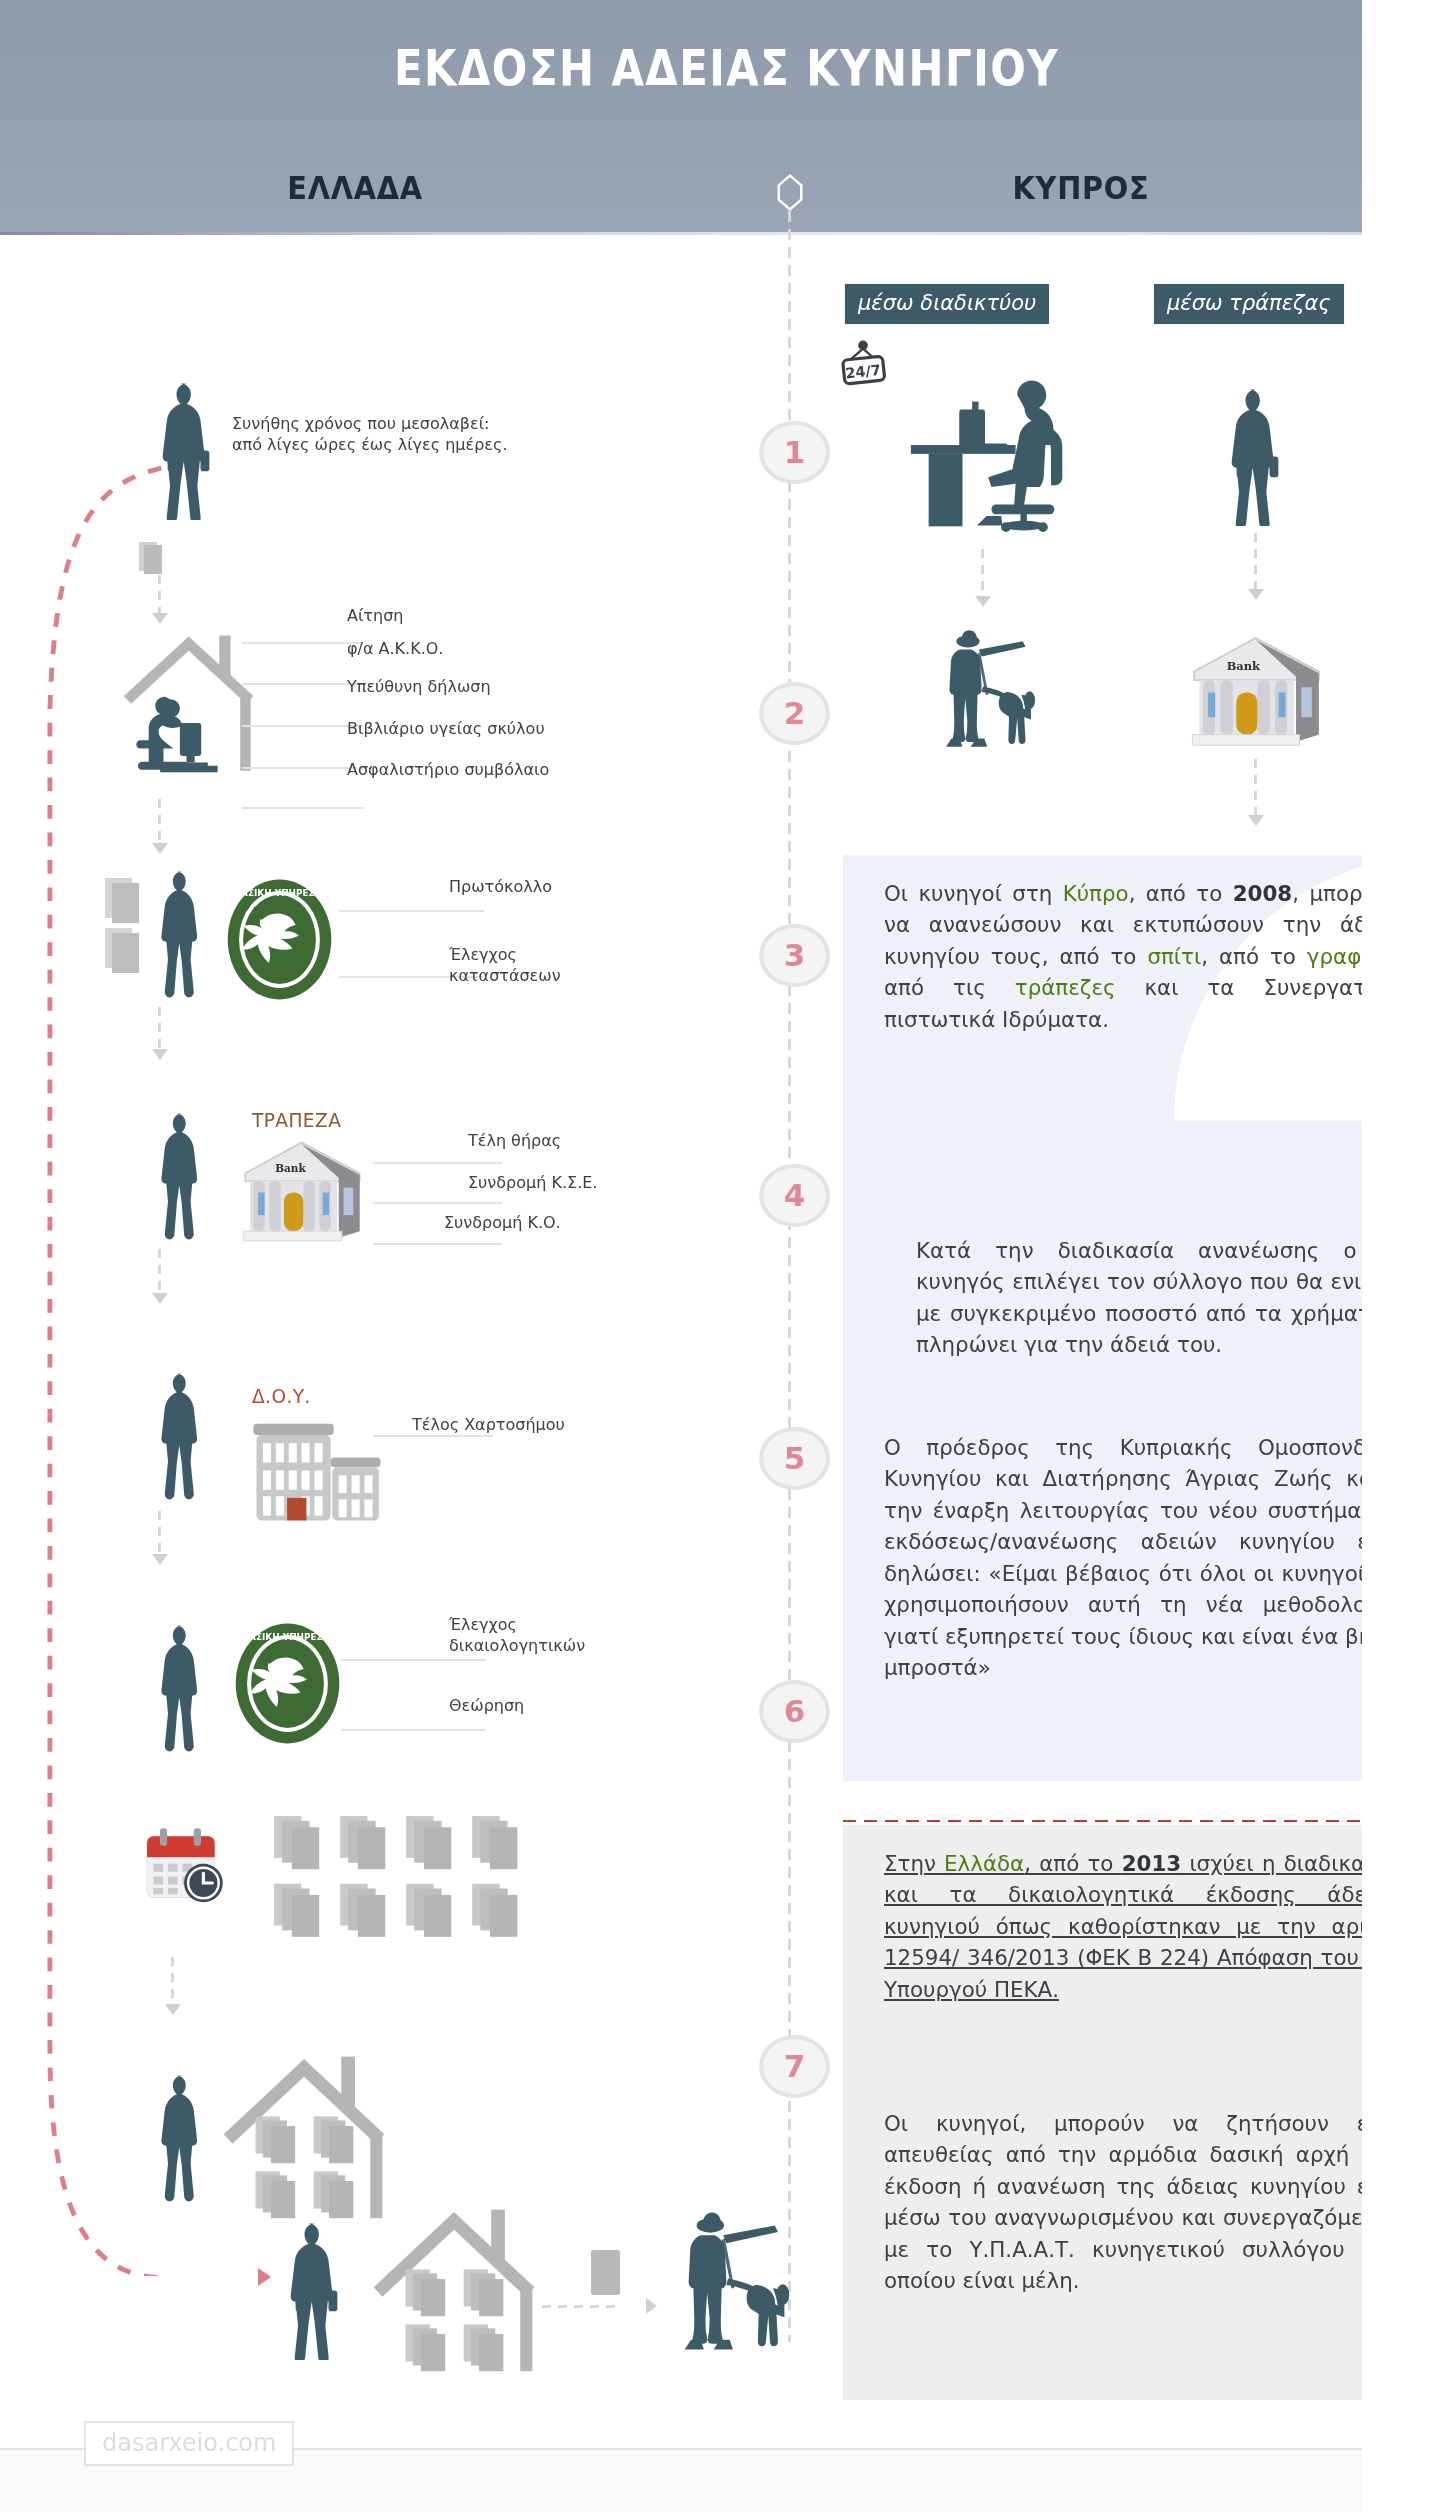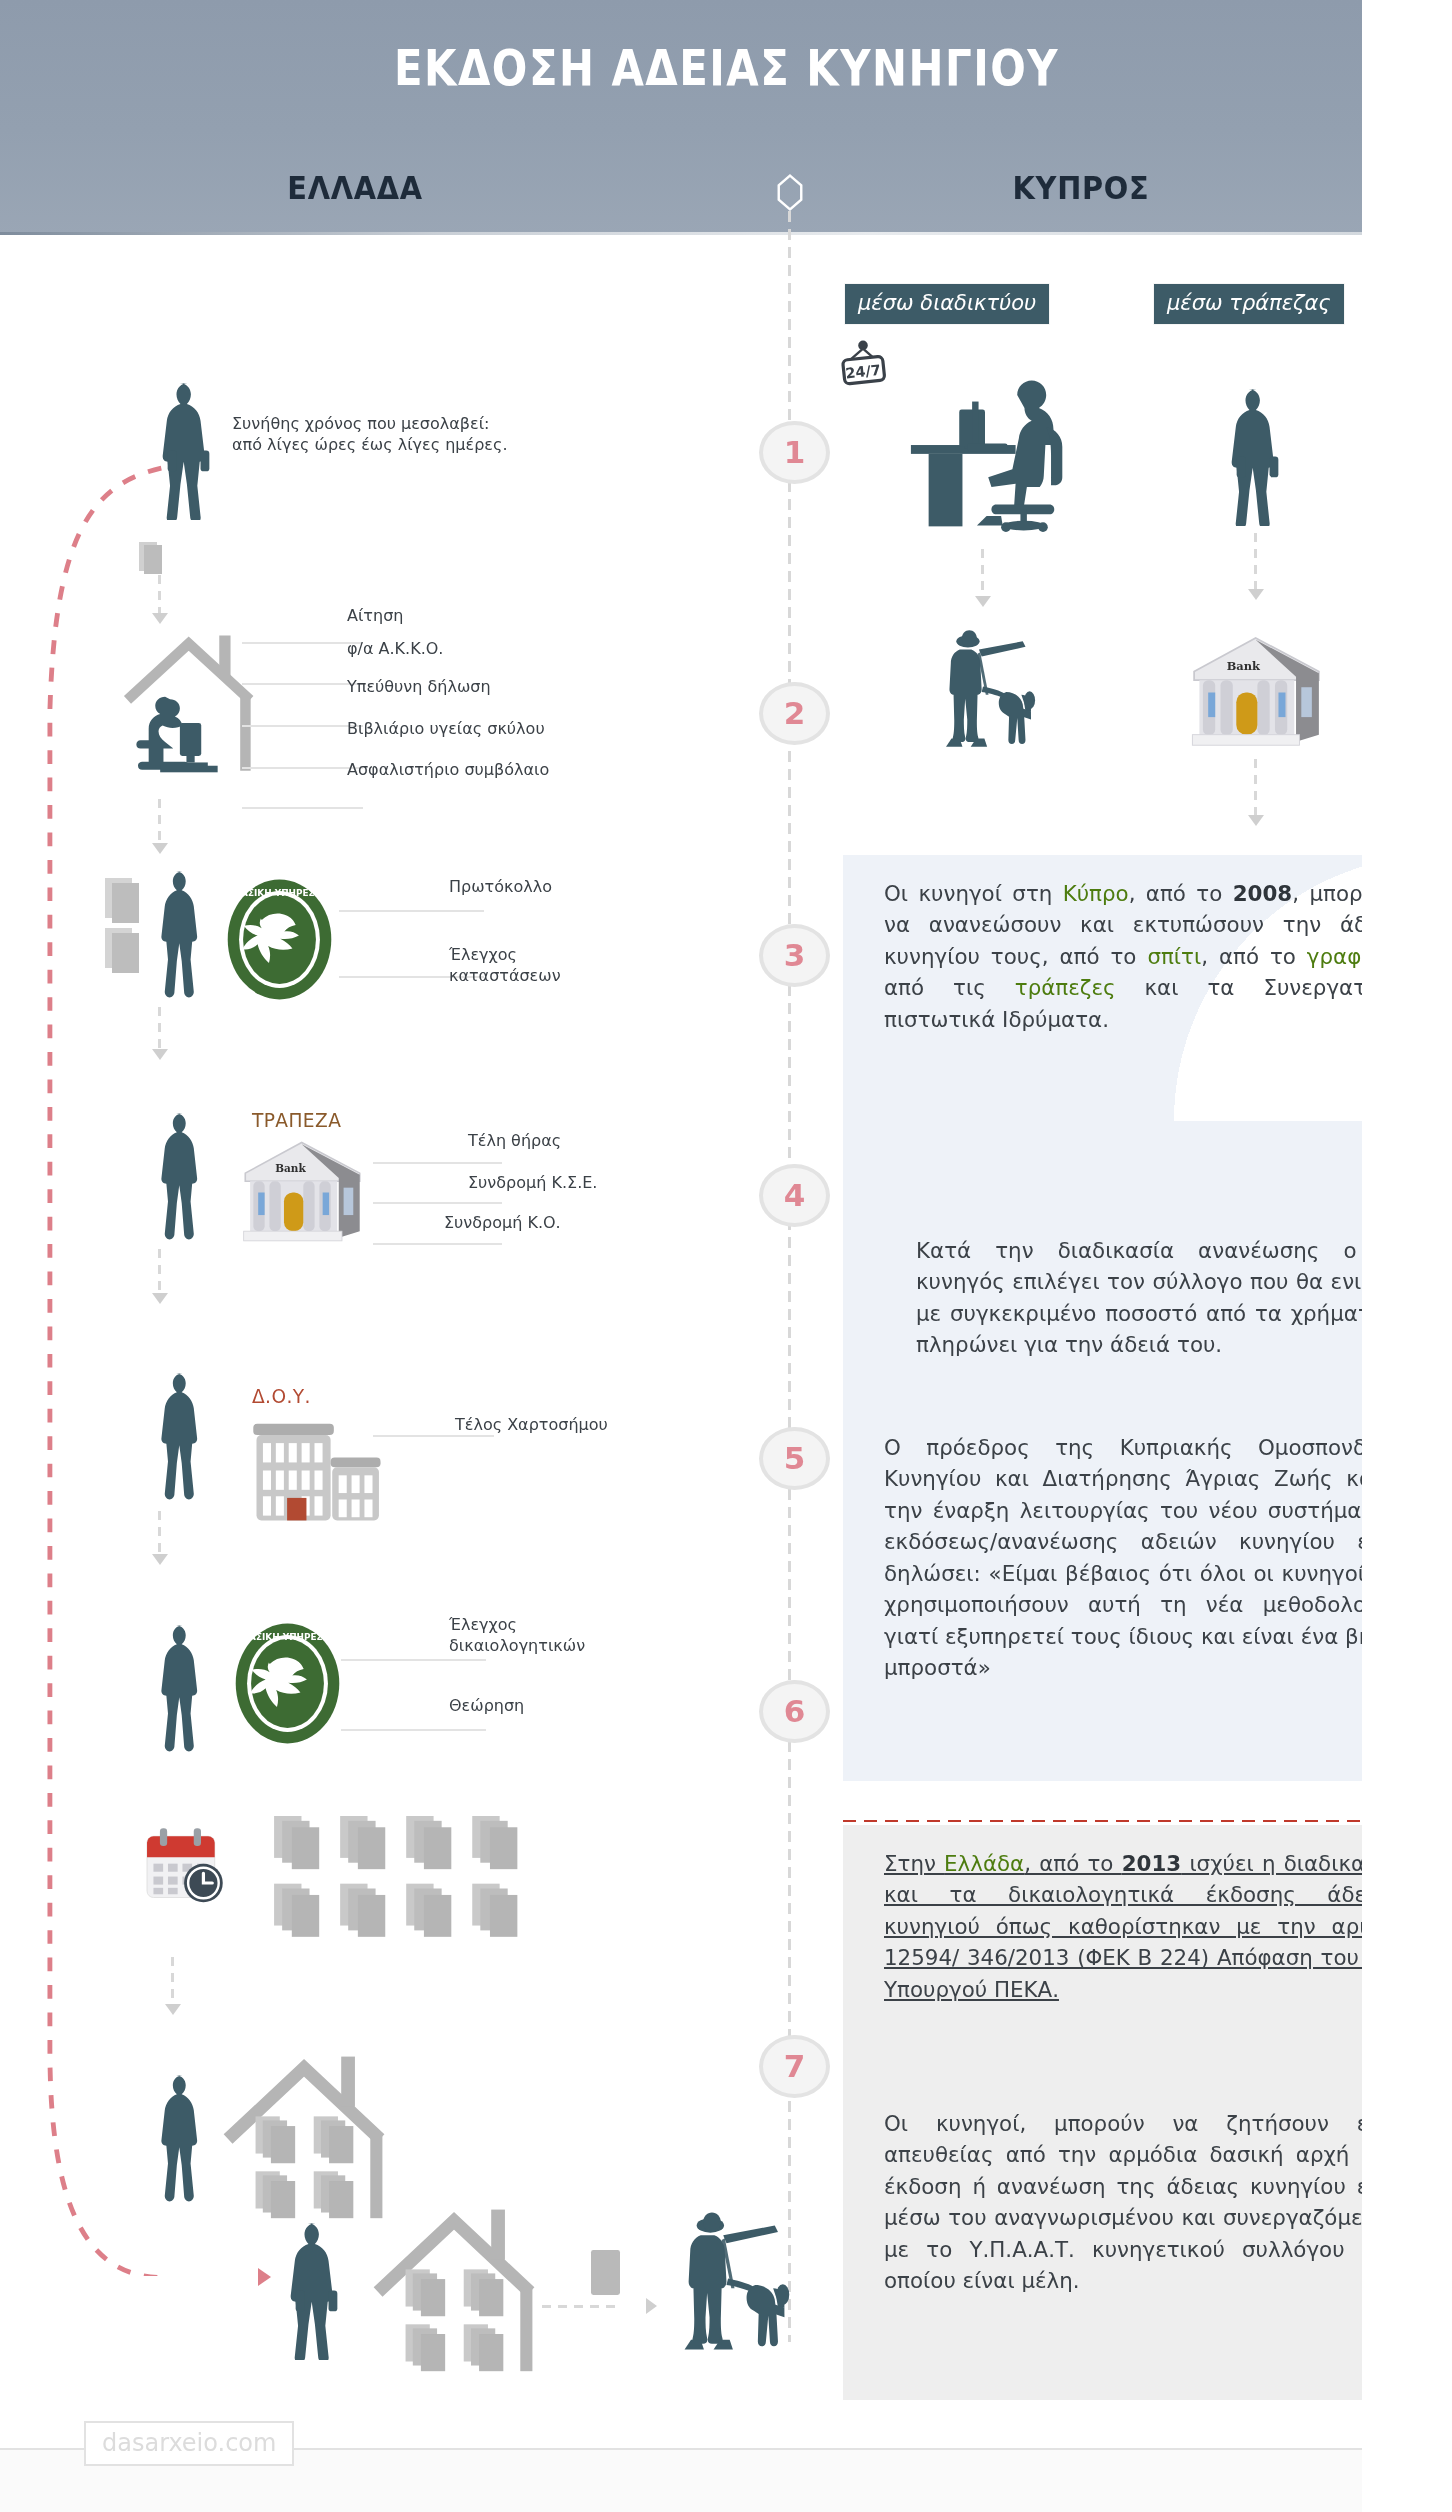--- a/index.html
+++ b/index.html
@@ -257,21 +257,21 @@
       <rect x="120" y="76" width="10" height="22"></rect>
         <rect x="136" y="76" width="10" height="22"></rect>
       <rect x="152" y="76" width="10" height="22"></rect>
       <rect x="120" y="106" width="10" height="22"></rect>
         <rect x="136" y="106" width="10" height="22"></rect>
       <rect x="152" y="106" width="10" height="22"></rect>
     </g>
     <rect x="56" y="104" width="24" height="28" fill="#b24a32"></rect>
   </svg>
   <div class="leader" style="left:373px;top:1435px;width:121px"></div>
-  <div class="txt" style="left:412px;top:1414px;margin-left:43px;">Τέλος Χαρτοσήμου</div>
+  <div class="txt" style="left:412px;top:1414px;">Τέλος Χαρτοσήμου</div>
 
   <div class="arrow-v" style="left:158px;top:1511px;height:45px"></div>
   <div class="arrow-head" style="left:152px;top:1554px"></div>
 
   <svg class="sil" style="left:150px;top:1624px" width="65" height="129" viewBox="0 0 80 160">
     <path fill="#3d5b67" d="M40 2c-7 0-12 5-12 12 0 5 2 9 5 11-8 3-14 11-15 20l-4 36c-1 5 2 8 6 8l2 22-4 40c0 4 3 7 6 7s6-3 6-7l3-38 3-22 3 22 3 38c0 4 3 7 6 7s6-3 6-7l-4-40 2-22c4 0 7-3 6-8l-4-36c-1-9-7-17-15-20 3-2 5-6 5-11 0-7-5-12-12-12z"></path>
   </svg>
   <svg class="sil" style="left:234px;top:1622px" width="107" height="123" viewBox="0 0 132 152">
     <ellipse cx="66" cy="76" rx="64" ry="74" fill="#3d6b33"></ellipse>
     <ellipse cx="66" cy="76" rx="50" ry="60" fill="#ffffff"></ellipse>

